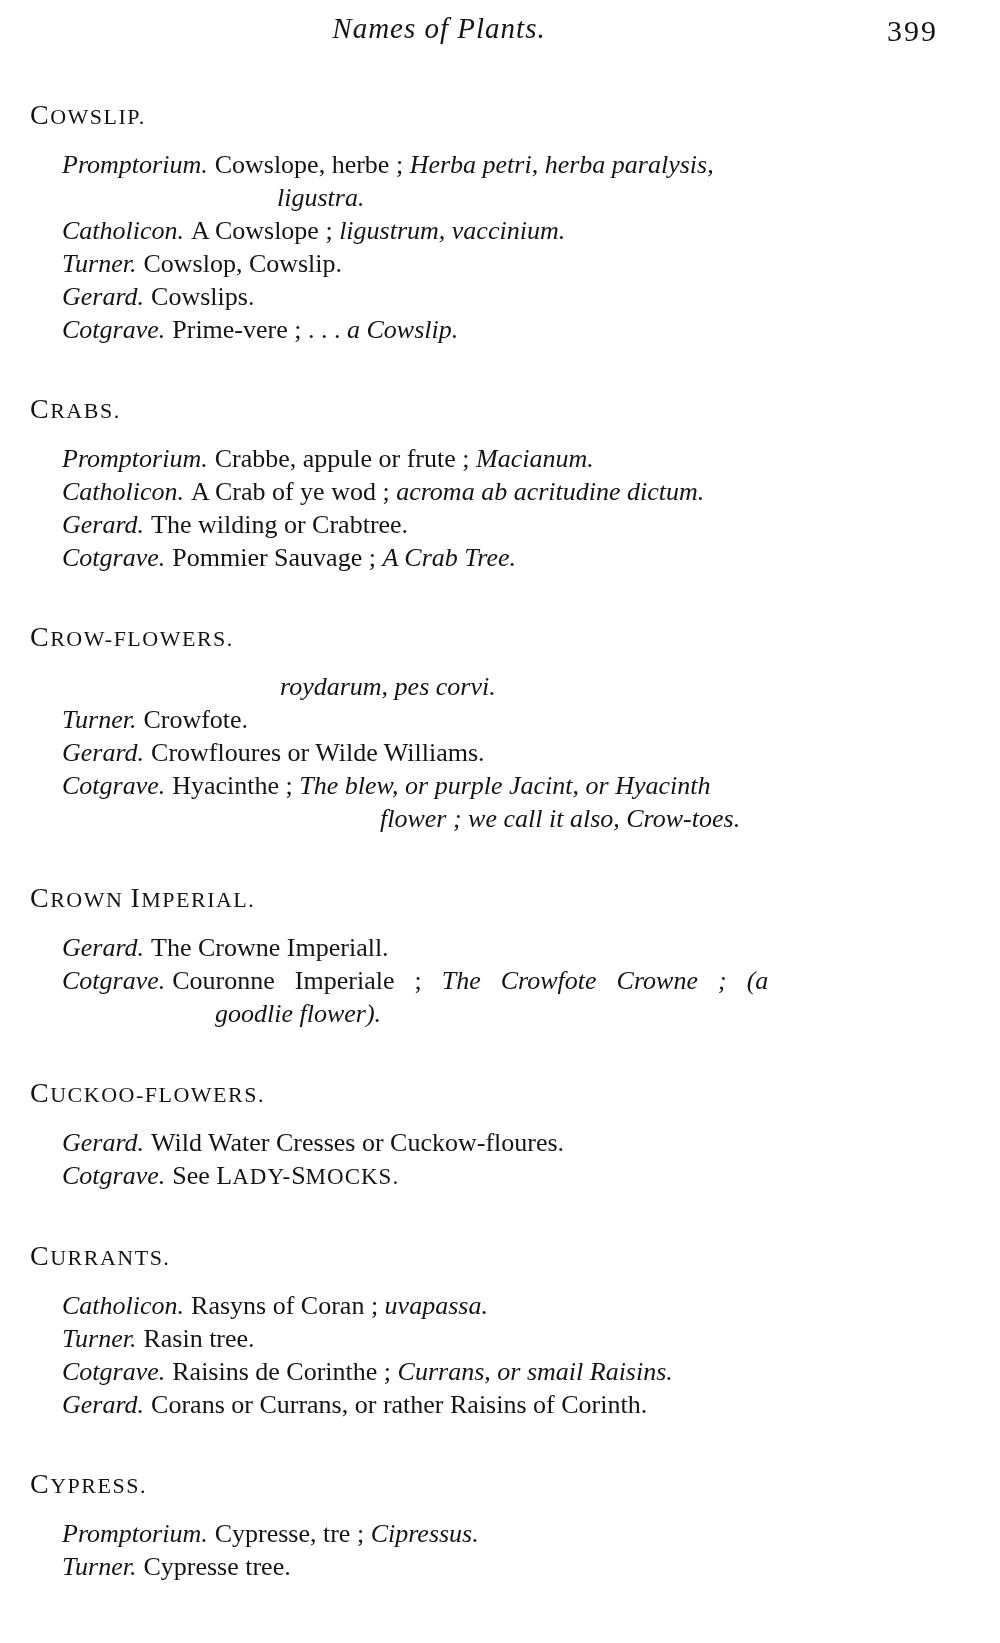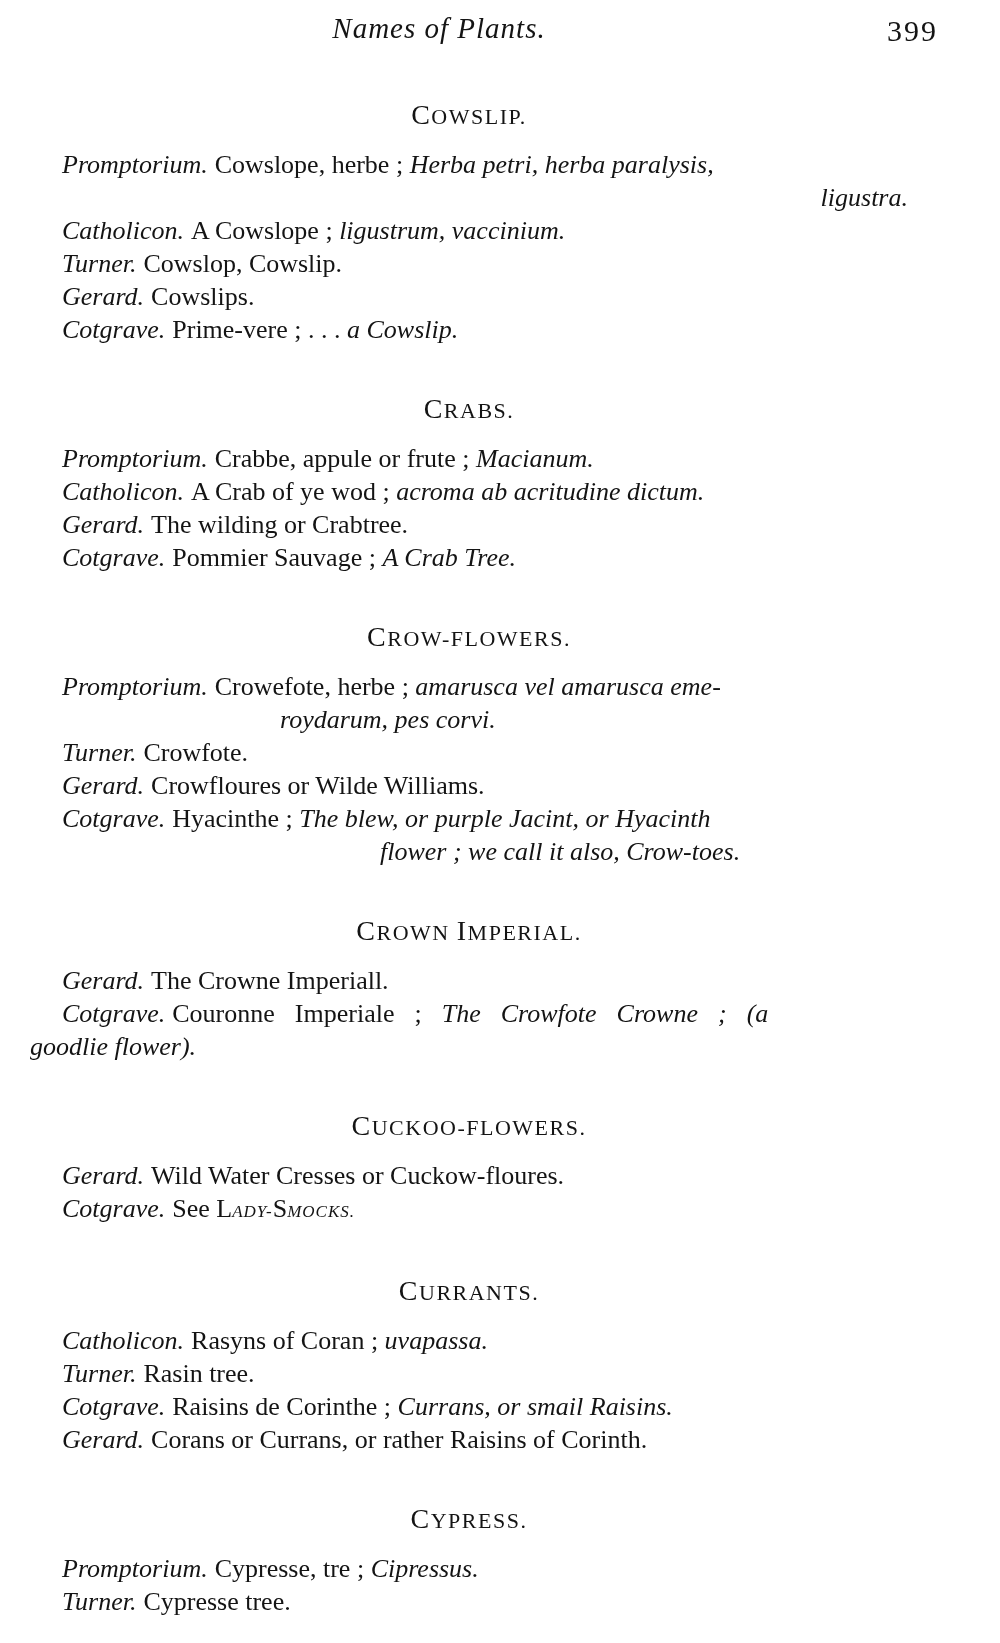--- a/index.html
+++ b/index.html
@@ -38,21 +38,21 @@
   .page-number {
     position: absolute;
     right: -30px;
     top: 2px;
     font-size: 30px;
     letter-spacing: 2px;
   }
   
   .section-heading {
     margin: 46px 0 14px 0;
-    text-align: center;
+    text-align: left;
     font-weight: normal;
     font-size: 28px;
     letter-spacing: 1.5px;
     line-height: 34px;
   }
   .section-heading .small {
     font-size: 22px;
   }
   .entries {
     font-size: 26px;
@@ -61,44 +61,43 @@
   .entry-line {
     white-space: nowrap;
   }
   .entry-line.spread {
     word-spacing: 0.52em;
   }
   .seg-italic {
     font-style: italic;
   }
   .seg-sc {
-    font-size: 17px;
+    font-size: 23px;
     letter-spacing: 1px;
-    font-style: italic;
   }
   .author {
     margin-right: 7px;
     margin-left: 32px;
   }
 </style>
 </head>
 <body>
 
 <div class="page">
   <div class="running-header">
     <div class="header-title">Names of Plants.</div>
     <div class="page-number">399</div>
   </div>
   <div id="sections-root">
       <div class="section">
         <h2 class="section-heading"><span>C</span><span class="small">OWSLIP.</span></h2>
         <div class="entries">
           <div class="entry">
             <div class="entry-line"><span class="seg-italic author">Promptorium.</span><span>Cowslope, herbe ; </span><span class="seg-italic">Herba petri, herba paralysis,</span></div>
-            <div class="entry-line" style=" text-align: right;"><span class="seg-italic">ligustra.</span></div>
+            <div class="entry-line" style="margin-left: 247px;"><span class="seg-italic">ligustra.</span></div>
           </div>
           <div class="entry">
             <div class="entry-line"><span class="seg-italic author">Catholicon.</span><span>A Cowslope ; </span><span class="seg-italic">ligustrum, vaccinium.</span></div>
           </div>
           <div class="entry">
             <div class="entry-line"><span class="seg-italic author">Turner.</span><span>Cowslop, Cowslip.</span></div>
           </div>
           <div class="entry">
             <div class="entry-line"><span class="seg-italic author">Gerard.</span><span>Cowslips.</span></div>
           </div>
@@ -121,21 +120,20 @@
           </div>
           <div class="entry">
             <div class="entry-line"><span class="seg-italic author">Cotgrave.</span><span>Pommier Sauvage ; </span><span class="seg-italic">A Crab Tree.</span></div>
           </div>
         </div>
       </div>
       <div class="section">
         <h2 class="section-heading"><span>C</span><span class="small">ROW-FLOWERS.</span></h2>
         <div class="entries">
           <div class="entry">
-            <div class="entry-line"><span class="seg-italic author">Promptorium.</span><span>Crowefote, herbe ; </span><span class="seg-italic">amarusca vel amarusca eme-</span></div>
             <div class="entry-line" style="margin-left: 250px;"><span class="seg-italic">roydarum, pes corvi.</span></div>
           </div>
           <div class="entry">
             <div class="entry-line"><span class="seg-italic author">Turner.</span><span>Crowfote.</span></div>
           </div>
           <div class="entry">
             <div class="entry-line"><span class="seg-italic author">Gerard.</span><span>Crowfloures or Wilde Williams.</span></div>
           </div>
           <div class="entry">
             <div class="entry-line"><span class="seg-italic author">Cotgrave.</span><span>Hyacinthe ; </span><span class="seg-italic">The blew, or purple Jacint, or Hyacinth</span></div>
@@ -144,21 +142,21 @@
         </div>
       </div>
       <div class="section">
         <h2 class="section-heading"><span>C</span><span class="small">ROWN </span><span>I</span><span class="small">MPERIAL.</span></h2>
         <div class="entries">
           <div class="entry">
             <div class="entry-line"><span class="seg-italic author">Gerard.</span><span>The Crowne Imperiall.</span></div>
           </div>
           <div class="entry">
             <div class="entry-line spread"><span class="seg-italic author">Cotgrave.</span><span>Couronne Imperiale ; </span><span class="seg-italic">The Crowfote Crowne ; (a</span></div>
-            <div class="entry-line" style=""><span class="seg-italic">goodlie flower).</span></div>
+            <div class="entry-line" style="margin-left: 185px;"><span class="seg-italic">goodlie flower).</span></div>
           </div>
         </div>
       </div>
       <div class="section">
         <h2 class="section-heading"><span>C</span><span class="small">UCKOO-FLOWERS.</span></h2>
         <div class="entries">
           <div class="entry">
             <div class="entry-line"><span class="seg-italic author">Gerard.</span><span>Wild Water Cresses or Cuckow-floures.</span></div>
           </div>
           <div class="entry">

